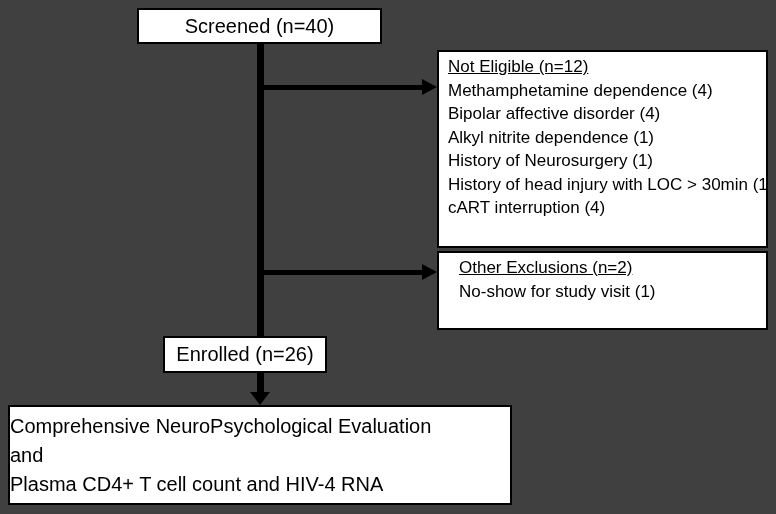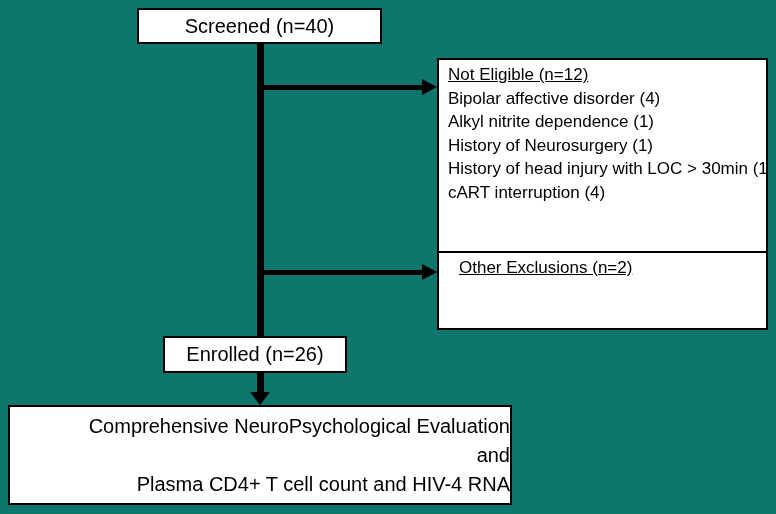--- a/index.html
+++ b/index.html
@@ -6,37 +6,37 @@
   html, body { background: #ffffff; }
   body {
     font-family: "Liberation Sans", sans-serif;
     color: #000000;
     -webkit-font-smoothing: antialiased;
   }
   .canvas {
     position: relative;
     width: 776px;
     height: 514px;
-    background: #0f766e;
+    background: #404040;
     overflow: hidden;
   }
   .box {
     position: absolute;
     border: 2px solid #000000;
     background: #ffffff;
   }
   .center-box {
     display: flex;
     align-items: center;
     justify-content: center;
     font-size: 20px;
     text-align: center;
   }
   .screened-box { left: 137px; top: 8px;   width: 245px; height: 36px; }
-  .enrolled-box { left: 163px; top: 336px; width: 184px; height: 37px; }
+  .enrolled-box { left: 163px; top: 336px; width: 164px; height: 37px; }
 
   
   .trunk {
     position: absolute;
     left: 257px; top: 44px;
     width: 7px; height: 292px;
     background: #000000;
   }
 
   
@@ -75,31 +75,31 @@
 
   
   .side-box {
     left: 437px; width: 331px;
     padding: 3px 9px;
     font-size: 17px;
     line-height: 23.5px;
     white-space: nowrap;
     overflow: hidden;
   }
-  .side-box.not-eligible    { top: 58px;  height: 198px; }
+  .side-box.not-eligible    { top: 50px;  height: 198px; }
   .side-box.other-exclusions{ top: 251px; height: 79px; padding-left: 20px;  }
   .side-title { text-decoration: underline; }
 
   
   .final-box {
     left: 8px; top: 405px;
     width: 504px; height: 100px;
     display: flex;
     flex-direction: column;
-    align-items: flex-end;
+    align-items: flex-start;
     justify-content: center;
     font-size: 20px;
     line-height: 29px;
     text-align: center;
   }
 </style>
 </head>
 <body>
 
 <div class="canvas">
@@ -111,29 +111,31 @@
   <div class="trunk"></div>
 
   <div class="hline a1"></div>
   <div class="tri-right a1"></div>
 
   <div class="hline a2"></div>
   <div class="tri-right a2"></div>
 
   <div class="box side-box not-eligible">
     <div class="side-title">Not Eligible (n=12)</div>
+    <div>Methamphetamine dependence (4)</div>
     <div>Bipolar affective disorder (4)</div>
     <div>Alkyl nitrite dependence (1)</div>
     <div>History of Neurosurgery (1)</div>
     <div>History of head injury with LOC &gt; 30min (1)</div>
     <div>cART interruption (4)</div>
   </div>
 
   <div class="box side-box other-exclusions">
     <div class="side-title">Other Exclusions (n=2)</div>
+    <div>No-show for study visit (1)</div>
   </div>
 
   <div class="box center-box enrolled-box">
     <span>Enrolled (n=26)</span>
   </div>
 
   <div class="vline2"></div>
   <div class="tri-down"></div>
 
   <div class="box final-box">

